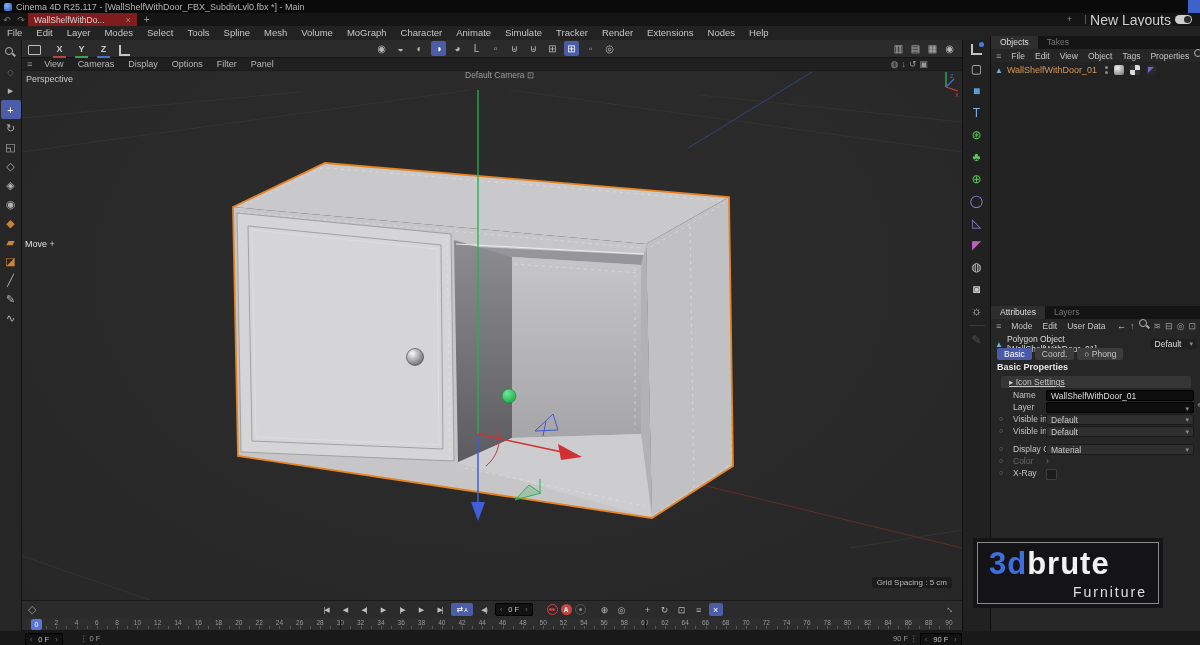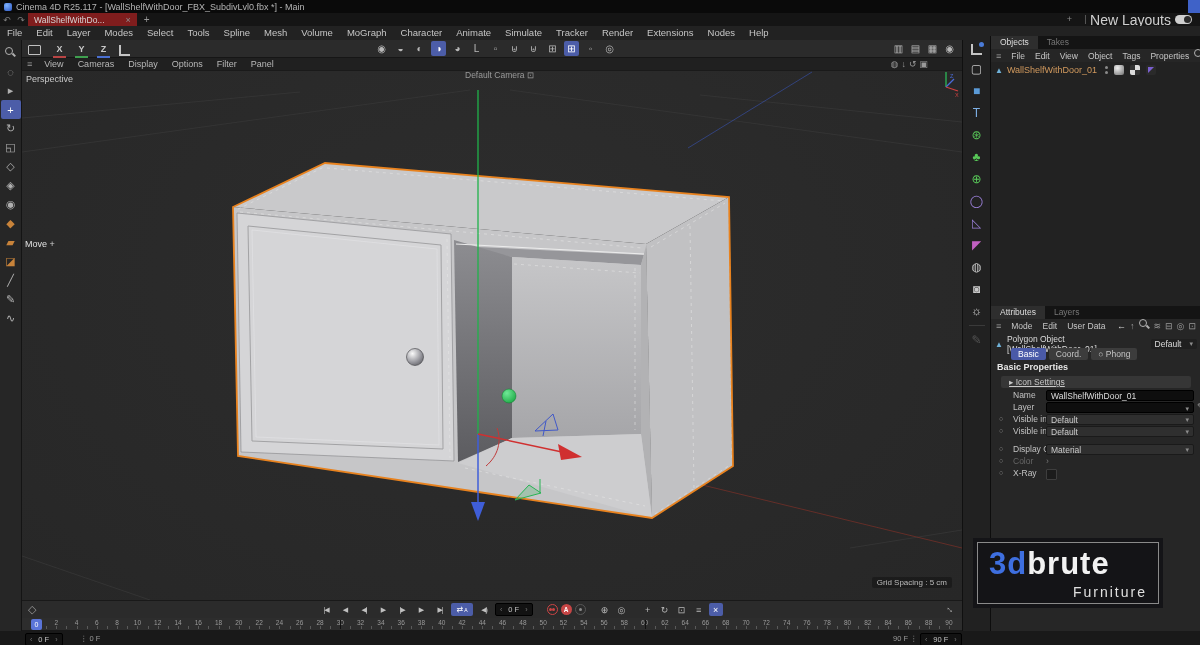--- a/index.html
+++ b/index.html
@@ -405,21 +405,21 @@
       </span>
   </div>
   <div class="abs" style="left:4px;top:298px;display:flex;align-items:center;gap:4px;font-size:8.5px;color:#dcdcdc;width:202px;">
     <span class="polyicon">▲</span>
     <span>Polygon Object [WallShelfWithDoor_01]</span>
     <span style="margin-left:auto;background:#1f1f1f;border-radius:2px;padding:0 4px;display:flex;gap:8px;align-items:center;">
       <span>Default</span>
         <span class="caret">▾</span>
     </span>
   </div>
-  <div class="abs" style="left:20px;top:312px;display:flex;" id="sectiontabs">
+  <div class="abs" style="left:6px;top:312px;display:flex;" id="sectiontabs">
       <span class="chip active">Basic</span>
       <span class="chip">Coord.</span>
       <span class="chip">○ Phong</span>
     </div>
   <div class="abs sechead" style="left:6px;top:326px;">Basic Properties</div>
   <div class="iconsbar" style="top:340px;text-decoration:underline;">▸ Icon Settings</div>
   <div id="attrrows" class="abs" style="left:0;top:354px;width:210px;">
       <div class="attr-row" style="top: 0px;">
         <span class="attr-label">Name</span>
         <span class="tin">WallShelfWithDoor_01</span>

